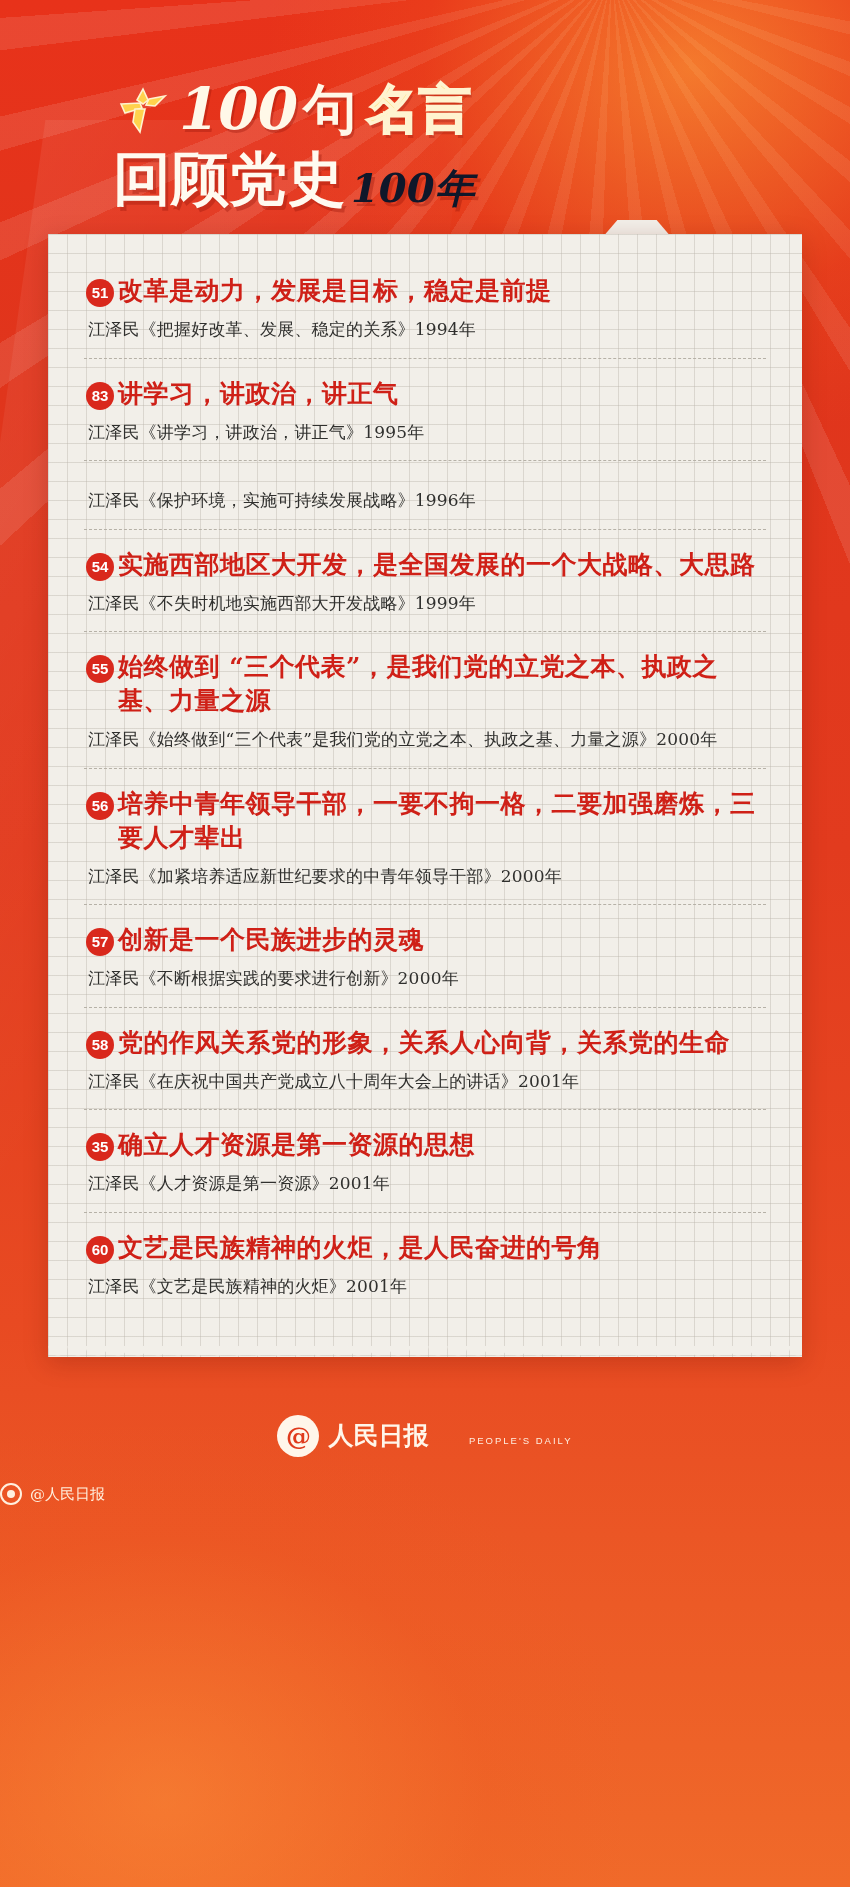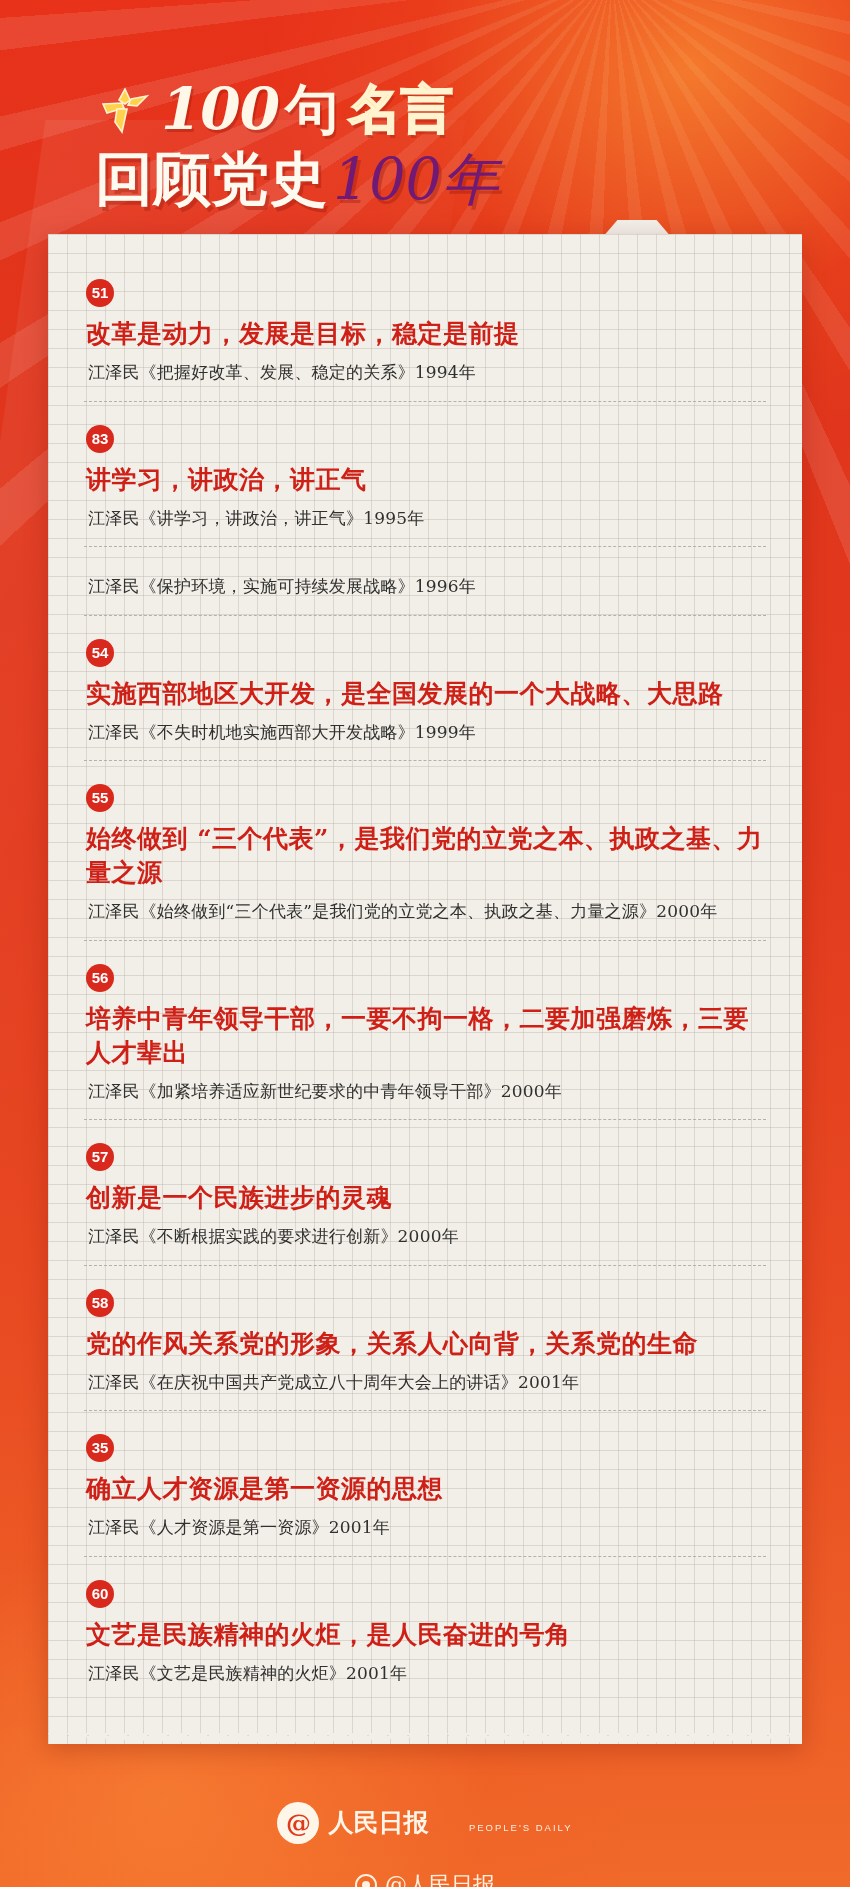--- a/index.html
+++ b/index.html
@@ -45,20 +45,21 @@
     background: linear-gradient(115deg, rgba(255,255,255,0.07) 0%, rgba(255,255,255,0.0) 55%);
     transform: skewX(-8deg);
     pointer-events: none;
   }
 
   
   .header {
     position: relative;
     padding: 80px 15px 0 95px;
     z-index: 4;
+    margin-left: 18px;
   }
   .title-row {
     display: flex;
     align-items: center;
     gap: 6px;
   }
   .emblem {
     width: 58px; height: 54px;
     position: relative;
     flex: 0 0 auto;
@@ -104,24 +105,24 @@
   .t-line2 {
     font-family: "DejaVu Serif", serif;
     font-weight: bold;
     font-size: 58px;
     color: #fffaf0;
     line-height: 1;
     text-shadow: 3px 4px 0 rgba(150,20,10,0.35);
   }
   .t-line2b {
     font-family: "DejaVu Serif", serif;
-    font-weight: normal;
+    font-weight: bold;
     font-style: italic;
-    font-size: 57px;
-    color: #701a75;
+    font-size: 40px;
+    color: #0f172a;
     line-height: 1;
     text-shadow: 3px 4px 0 rgba(150,20,10,0.35);
     margin-left: 4px;
   }
 
   
   .card-wrap {
     position: relative;
     margin: 26px 48px 0 48px;
     z-index: 3;
@@ -152,22 +153,21 @@
     background-image: radial-gradient(circle at 10px 0px, #f2efe9 9px, rgba(242,239,233,0) 10px);
     background-size: 20px 20px;
     background-repeat: repeat-x;
   }
 
   
   .entry { padding: 6px 4px 0 4px; }
   .entry-head {
     display: flex;
     align-items: flex-start;
-    gap: 10px;
-    flex-direction: column;
+    gap: 4px;
   }
   .num {
     flex: 0 0 auto;
     width: 28px; height: 28px;
     border-radius: 50%;
     background: #d9281c;
     color: #fff;
     font-family: "Liberation Sans", sans-serif;
     font-size: 15px;
     font-weight: bold;
@@ -234,25 +234,24 @@
     font-size: 9.5px;
     letter-spacing: 2px;
     margin-top: 2px;
     opacity: 0.95;
     padding-left: 36px;
   }
   .weibo-row {
     margin-top: 26px;
     display: flex;
     align-items: center;
-    justify-content: center;
     gap: 8px;
     color: #fff0df;
     font-family: "DejaVu Serif", serif;
-    font-size: 22px;
+    font-size: 15px;
   }
   .weibo-eye {
     width: 22px; height: 22px;
     border-radius: 50%;
     border: 2px solid #fff0df;
     display: inline-block;
     position: relative;
   }
   .weibo-eye::after {
     content: "";

